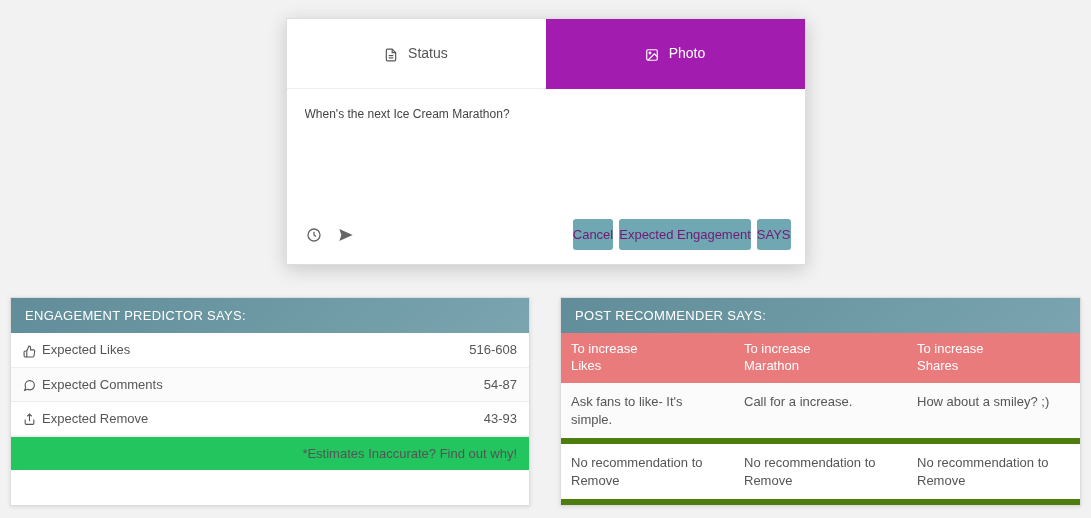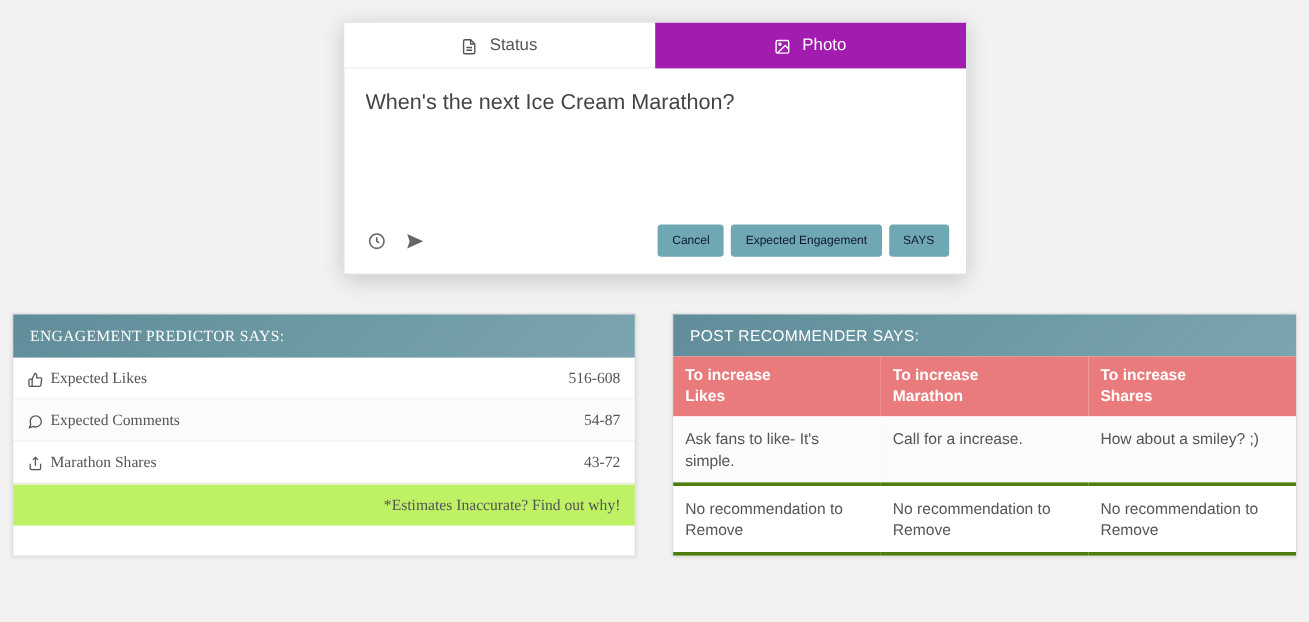--- a/index.html
+++ b/index.html
@@ -30,21 +30,21 @@
       margin: 18px auto 0;
       position: relative;
       box-shadow: 0 4px 18px rgba(0,0,0,0.18);
     }
     .tabs {
       display: flex;
     }
     .tab {
       flex: 1;
       text-align: center;
-      padding: 10px 0;
+      padding: 26px 0;
       cursor: pointer;
       font-size: 14px;
     }
     .tab.active {
       background: #fff;
       color: #555;
       border-bottom: 1px solid #eee;
     }
     .tab.inactive {
       background: #a21caf;
@@ -54,21 +54,21 @@
     .compose-body {
       padding: 18px 18px 10px;
       min-height: 120px;
     }
     .compose-text {
       width: 100%;
       border: none;
       outline: none;
       resize: none;
       font-family: inherit;
-      font-size: 18px;
+      font-size: 12px;
       color: #444;
       min-height: 80px;
     }
     .compose-actions {
       display: flex;
       align-items: center;
       padding: 10px 14px 14px;
     }
     .icon-btn {
       width: 26px;
@@ -76,73 +76,73 @@
       display: inline-flex;
       align-items: center;
       justify-content: center;
       color: #666;
       cursor: pointer;
       margin-right: 6px;
     }
     .spacer { flex: 1; }
     .btn {
       background: #6fa7b3;
-      color: #0f172a;
+      color: #701a75;
       border: none;
-      padding: 8px 12px;
-      font-size: 10px;
+      padding: 8px 0;
+      font-size: 13px;
       border-radius: 3px;
       margin-left: 6px;
       cursor: pointer;
     }
     
     .bottom {
       display: flex;
       gap: 30px;
       padding: 32px 10px 0;
     }
-    .ep-panel { flex: 0 0 520px; font-family: Liberation Serif, serif; }
+    .ep-panel { flex: 0 0 520px; }
     .rec-panel { flex: 1; }
     .ep-list { }
     .ep-row {
       display: flex;
-      align-items: flex-end;
+      align-items: center;
       padding: 9px 12px;
       border-bottom: 1px solid #eee;
       font-size: 13px;
       color: #555;
     }
     .ep-row:nth-child(even) { background: #fbfbfb; }
     .ep-row .val { margin-left: auto; }
     .ep-foot {
       text-align: right;
       padding: 9px 12px;
       font-size: 13px;
       color: #555;
       border-top: 1px solid #eee;
-      background: #bef264;
+      background: #22c55e;
     }
     .rec-table {
       width: 100%;
       border-collapse: collapse;
       font-size: 13px;
     }
     .rec-table th {
       background: #ea7b7d;
       color: #fff;
-      font-weight: bold;
+      font-weight: normal;
       text-align: left;
       padding: 8px 10px;
       width: 33.3%;
       vertical-align: top;
       line-height: 1.3;
     }
     .rec-table td {
       padding: 10px 10px;
-      border-bottom: 3px solid #4d7c0f;
+      border-bottom: 6px solid #4d7c0f;
       color: #555;
       vertical-align: top;
       line-height: 1.35;
     }
     .rec-table tr:nth-child(even) td { background: #fbfbfb; }
     svg { display: inline-block; vertical-align: middle; }
   </style>
 </head>
 <body>
 
@@ -217,22 +217,22 @@
         <span class="val">54-87</span>
       </div>
       <div class="ep-row">
         <span style="margin-right:6px;">
           <svg width="13" height="13" viewBox="0 0 24 24" fill="none" stroke="currentColor" stroke-width="2">
               <path d="M4 12v7a2 2 0 0 0 2 2h12a2 2 0 0 0 2-2v-7"></path>
               <polyline points="16 6 12 2 8 6"></polyline>
               <line x1="12" y1="2" x2="12" y2="15"></line>
             </svg>
         </span>
-        <span>Marathon Shares</span>
-        <span class="val">43-72</span>
+        <span>Expected Remove</span>
+        <span class="val">43-93</span>
       </div>
     </div>
     <div class="ep-foot">*Estimates Inaccurate? Find out why!</div>
   </div>
 
   <div class="panel rec-panel">
     <div class="panel-header">POST RECOMMENDER SAYS:</div>
     <table class="rec-table">
       <tbody>
           <tr>

